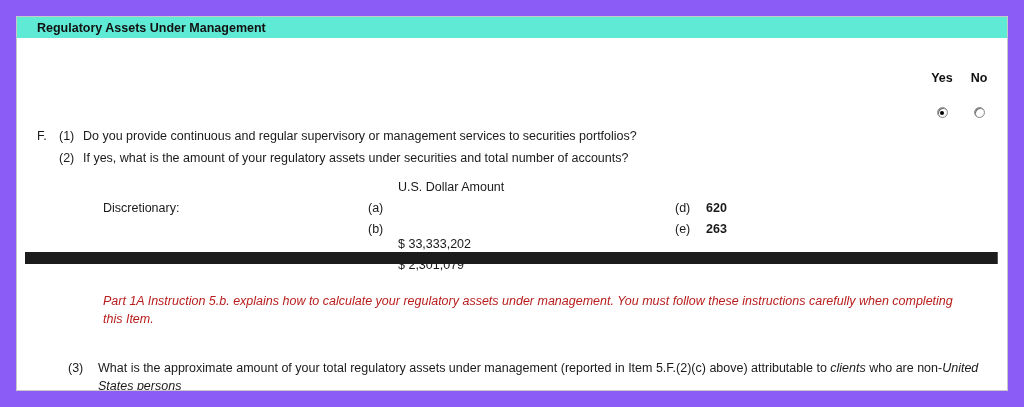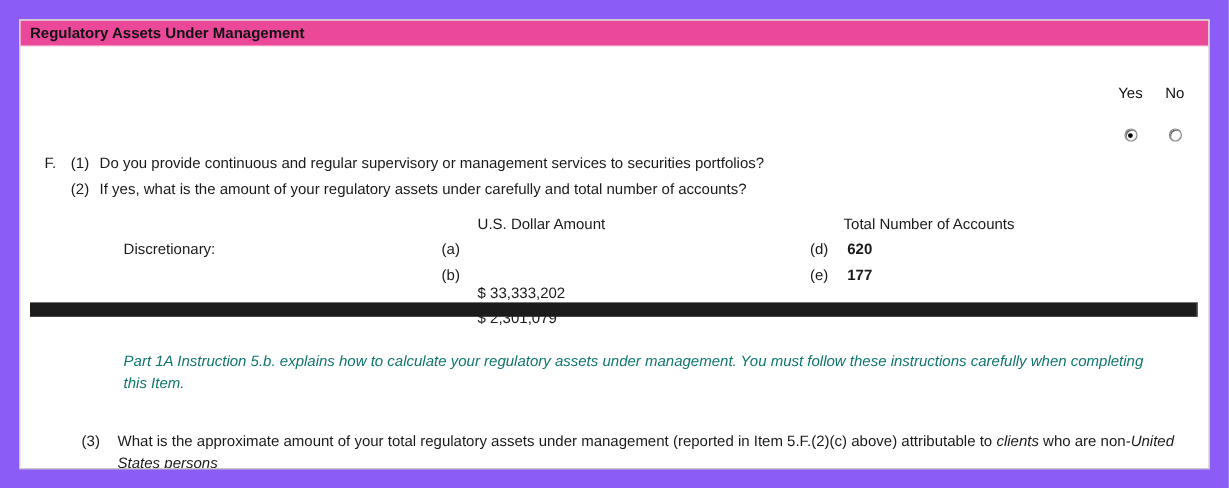--- a/index.html
+++ b/index.html
@@ -40,32 +40,32 @@
     height: 22px;
     line-height: 22px;
     font-size: 12.5px;
     padding-left: 9px;
     letter-spacing: 0.05px;
   }
   .band-sub {
     height: 22px;
     line-height: 22px;
     font-size: 12.5px;
-    padding-left: 8px;
-    background: #ec4899;
+    padding-left: 20px;
+    background: #5eead4;
     border-bottom: 1px solid #ffffff;
   }
 
   
   .yesno-head {
     position: absolute;
     right: 16px;
     top: 54px;
     font-size: 12.5px;
-    font-weight: normal;
+    font-weight: bold;
     color: #111111;
     display: flex;
     gap: 13px;
   }
   .yesno-head span { width: 24px; text-align: center; }
 
   .radio-row {
     position: absolute;
     right: 16px;
     top: 90px;
@@ -131,21 +131,21 @@
 
   
   .instr {
     position: absolute;
     left: 86px;
     top: 253px;
     width: 868px;
     font-size: 12.5px;
     font-style: italic;
     line-height: 18px;
-    color: #0f766e;
+    color: #b91c1c;
   }
 
   
   .q3 {
     position: absolute;
     left: 51px;
     top: 320px;
     width: 930px;
     font-size: 12.5px;
     line-height: 18px;
@@ -179,43 +179,42 @@
 
     <div class="lbl-f">F.</div>
 
     <div class="q-row q1">
       <span class="qnum">(1)</span>
       <span>Do you provide continuous and regular supervisory or management services to securities portfolios?</span>
     </div>
 
     <div class="q-row q2">
       <span class="qnum">(2)</span>
-      <span>If yes, what is the amount of your regulatory assets under carefully and total number of accounts?</span>
+      <span>If yes, what is the amount of your regulatory assets under securities and total number of accounts?</span>
     </div>
 
     <div class="tbl">
 
       <div class="hdr">
         <span class="h-usd">U.S. Dollar Amount</span>
-        <span class="h-acc">Total Number of Accounts</span>
       </div>
 
       <div class="row">
         <span class="c-label">Discretionary:</span>
         <span class="c-ak">(a)</span>
         <span class="c-aval">$ 33,333,202</span>
         <span class="c-bk">(d)</span>
         <span class="c-bval">620</span>
       </div>
 
       <div class="row">
         <span class="c-ak">(b)</span>
         <span class="c-aval">$ 2,301,079</span>
         <span class="c-bk">(e)</span>
-        <span class="c-bval">177</span>
+        <span class="c-bval">263</span>
       </div>
 
 
     </div>
 
     <div class="blackbar"></div>
 
     <div class="instr">Part 1A Instruction 5.b. explains how to calculate your regulatory assets under management. You must follow these instructions carefully when completing this Item.</div>
 
     <div class="q3">

